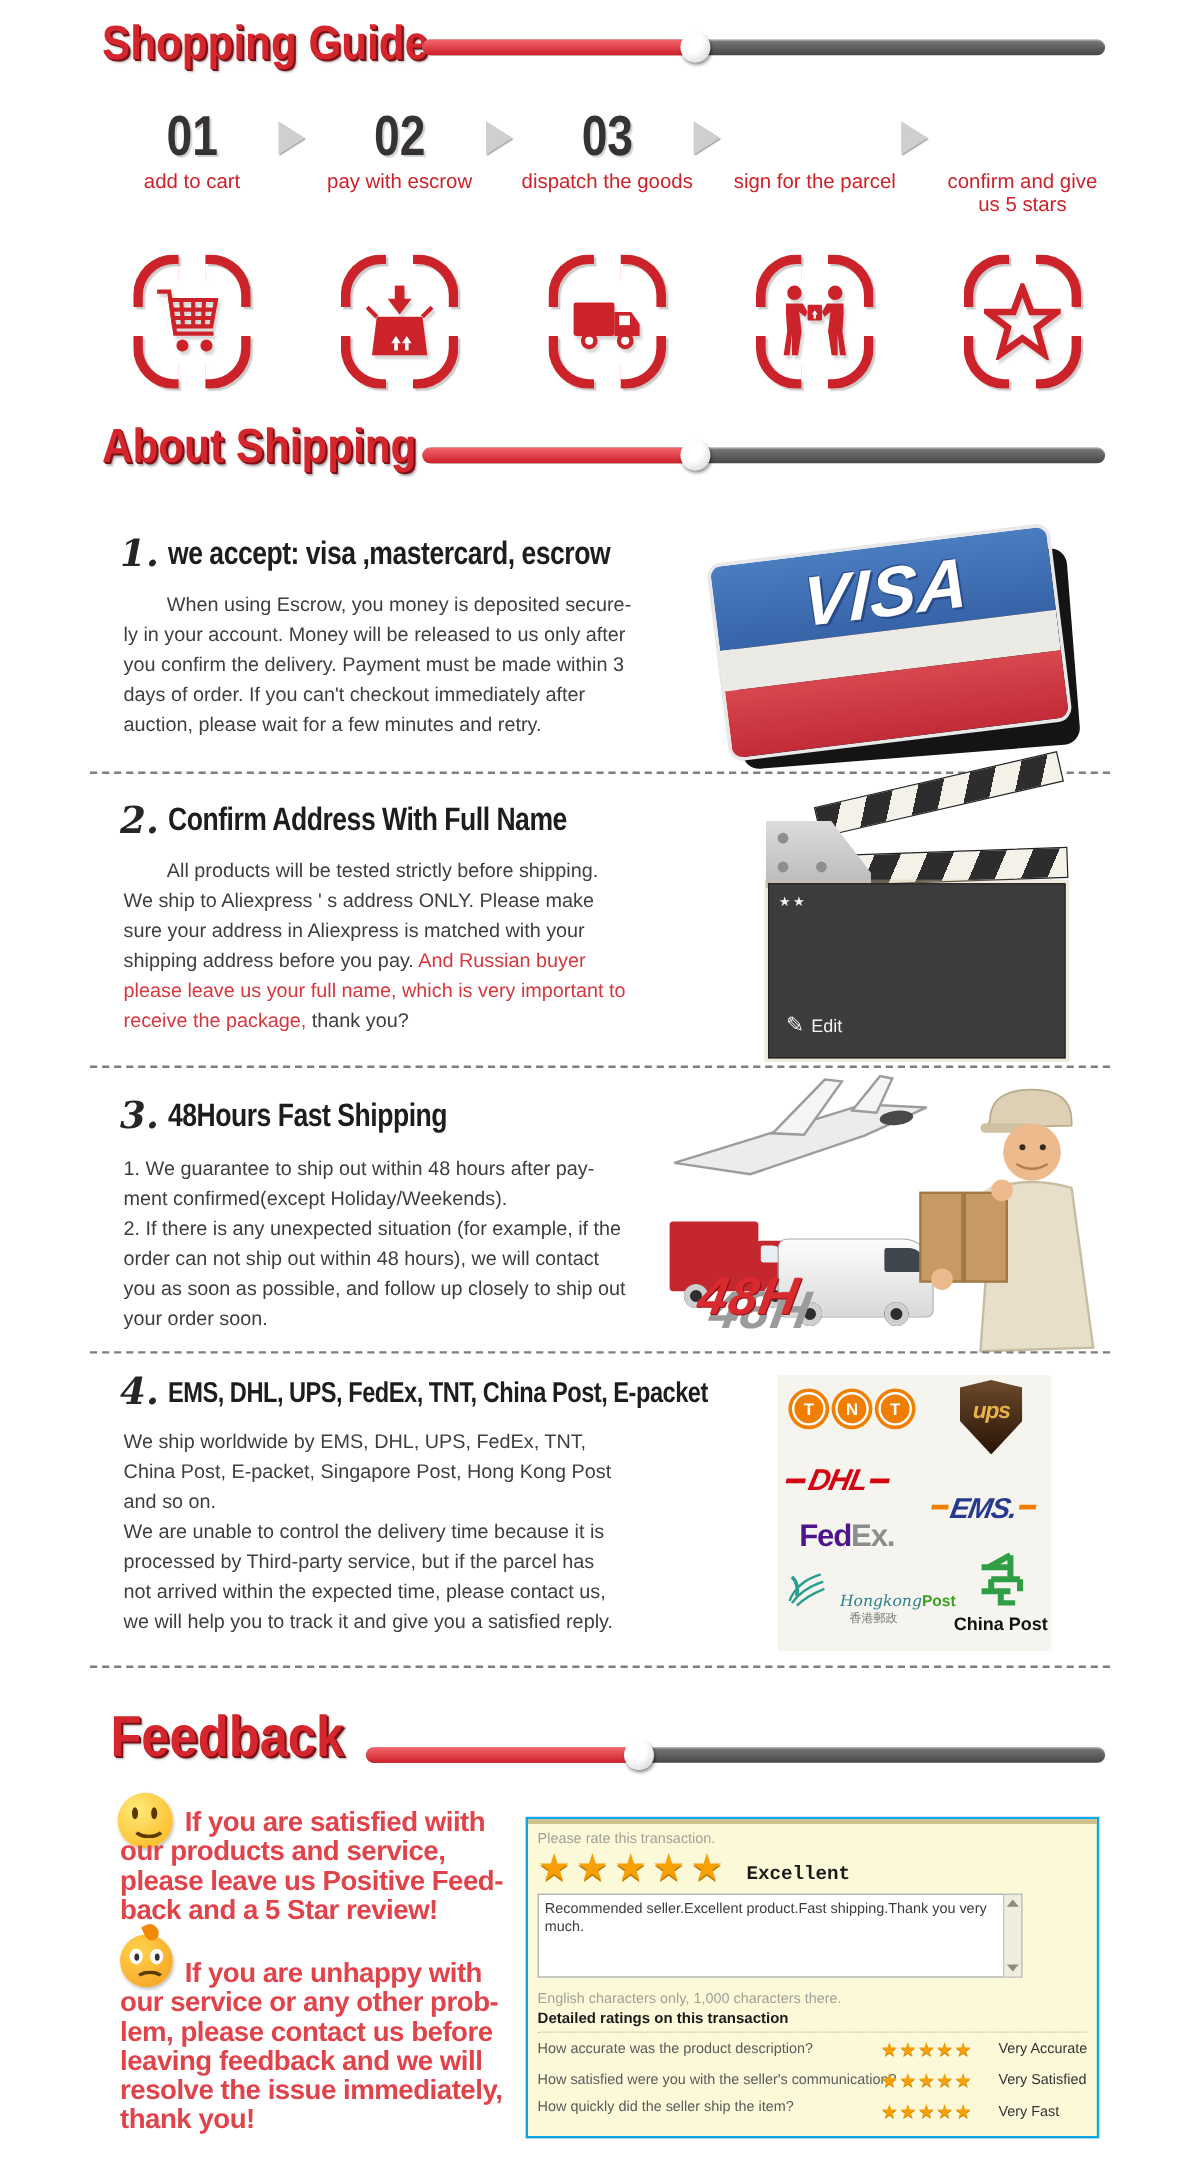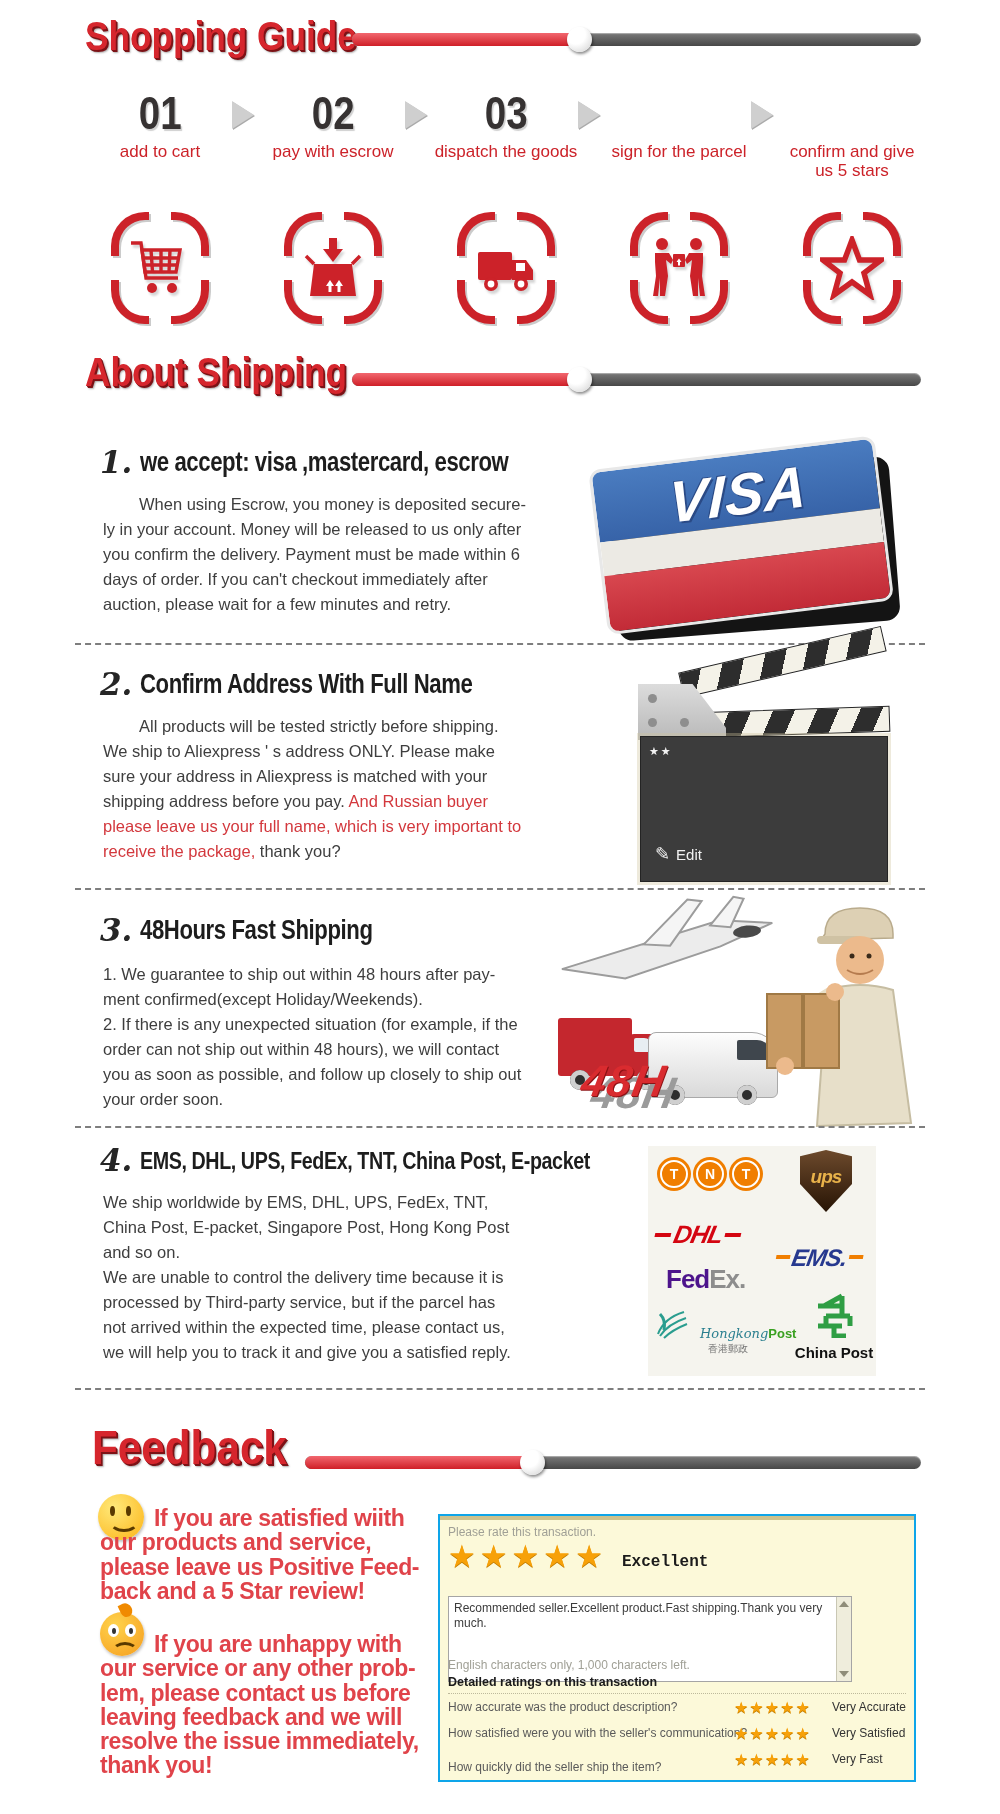--- a/index.html
+++ b/index.html
@@ -126,22 +126,22 @@
   .smiley .eye{position:absolute;background:#5a3a00;border-radius:50%;}
   .fb-red{position:absolute;left:100px;width:360px;color:#e0434a;font-weight:bold;
     font-size:23px;line-height:24.3px;letter-spacing:-.4px;white-space:pre-line;text-indent:54px;}
   .panel{position:absolute;left:438px;top:1514px;width:478px;height:268px;background:#fcf9d9;
     border:2px solid #0ea5e9;box-sizing:border-box;}
   .panel-strip{position:absolute;left:0;right:0;top:0;height:4px;background:#cdc28d;}
   .p-prompt{position:absolute;left:8px;top:9px;font-size:12px;color:#a0a096;}
   .p-stars{position:absolute;left:8px;top:22px;font-size:31px;letter-spacing:4px;color:#f7a109;
     text-shadow:0 1px 0 #c07c00;}
   .p-excellent{position:absolute;left:182px;top:37px;font-size:16px;font-weight:bold;color:#1b1b1b;font-family:Liberation Mono, monospace;}
-  .p-textarea{position:absolute;left:8px;top:62px;width:404px;height:86px;background:#fff;
-    border:1px solid #a5a5a5;box-sizing:border-box;margin-top:18px;}
+  .p-textarea{position:absolute;left:8px;top:62px;width:404px;height:70px;background:#fff;
+    border:1px solid #a5a5a5;box-sizing:border-box;}
   .p-review{position:absolute;left:5px;top:4px;right:18px;font-size:12px;color:#3c3c3c;line-height:15px;}
   .p-scroll{position:absolute;right:0;top:0;bottom:0;width:14px;background:#efeddc;border-left:1px solid #c9c7b4;}
   .p-sarrow{position:absolute;left:2px;width:0;height:0;border-left:5px solid transparent;border-right:5px solid transparent;}
   .p-sarrow.up{top:4px;border-bottom:6px solid #8f8d7a;}
   .p-sarrow.down{bottom:4px;border-top:6px solid #8f8d7a;}
   .p-note{position:absolute;left:8px;top:142px;font-size:12px;color:#a0a096;}
   .p-dtitle{position:absolute;left:8px;top:159px;right:8px;font-size:12.5px;font-weight:bold;color:#1b1b1b;
     padding-bottom:4px;border-bottom:1px dotted #bdb99c;}
   .p-row-q{position:absolute;left:8px;font-size:12px;color:#5a5a5a;}
   .p-row-s{position:absolute;left:294px;font-size:16px;letter-spacing:1px;color:#f7a109;text-shadow:0 1px 0 #c07c00;}
@@ -247,21 +247,21 @@
   <div class="slider" style="left:352px;top:373px;width:569px;">
     <div class="red" style="width:40%;"></div>
     <div class="knob" style="left:calc(40% - 13px);"></div>
   </div>
 
   <div class="sec-head" style="top:444px;">
     <span class="sec-num">1.</span><span class="sec-txt">we accept: visa ,mastercard, escrow</span>
   </div>
   <div class="para indent" style="top:492px;">When using Escrow, you money is deposited secure-
 ly in your account. Money will be released to us only after
-you confirm the delivery. Payment must be made within 6
+you confirm the delivery. Payment must be made within 3
 days of order. If you can't checkout immediately after
 auction, please wait for a few minutes and retry.</div>
 
   <div class="visa-wrap">
     <div class="visa-shadow"></div>
     <div class="visa-card">
       <div class="visa-blue"></div>
         <div class="visa-white"></div>
         <div class="visa-red"></div>
     </div>
@@ -420,29 +420,29 @@
     <div class="p-prompt">Please rate this transaction.</div>
     <div class="p-stars">★★★★★</div>
     <div class="p-excellent">Excellent</div>
     <div class="p-textarea">
       <div class="p-review">Recommended seller.Excellent product.Fast shipping.Thank you very much.</div>
       <div class="p-scroll">
         <div class="p-sarrow up"></div>
         <div class="p-sarrow down"></div>
       </div>
     </div>
-    <div class="p-note">English characters only, 1,000 characters left.</div>
+    <div class="p-note">English characters only, 1,000 characters there.</div>
     <div class="p-dtitle">Detailed ratings on this transaction</div>
 
     <div class="p-row-q" style="top:184px;">How accurate was the product description?</div>
     <div class="p-row-s" style="top:182px;">★★★★★</div>
     <div class="p-row-l" style="top:184px;">Very Accurate</div>
 
     <div class="p-row-q" style="top:210px;">How satisfied were you with the seller's communication?</div>
     <div class="p-row-s" style="top:208px;">★★★★★</div>
     <div class="p-row-l" style="top:210px;">Very Satisfied</div>
 
-    <div class="p-row-q" style="top:244px;">How quickly did the seller ship the item?</div>
+    <div class="p-row-q" style="top:232px;">How quickly did the seller ship the item?</div>
     <div class="p-row-s" style="top:234px;">★★★★★</div>
     <div class="p-row-l" style="top:236px;">Very Fast</div>
   </div>
 
 </div>
 
 </body></html>

